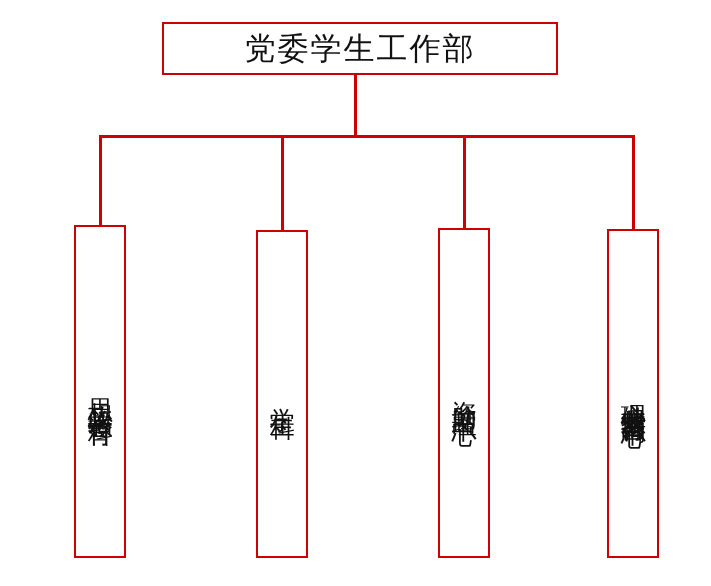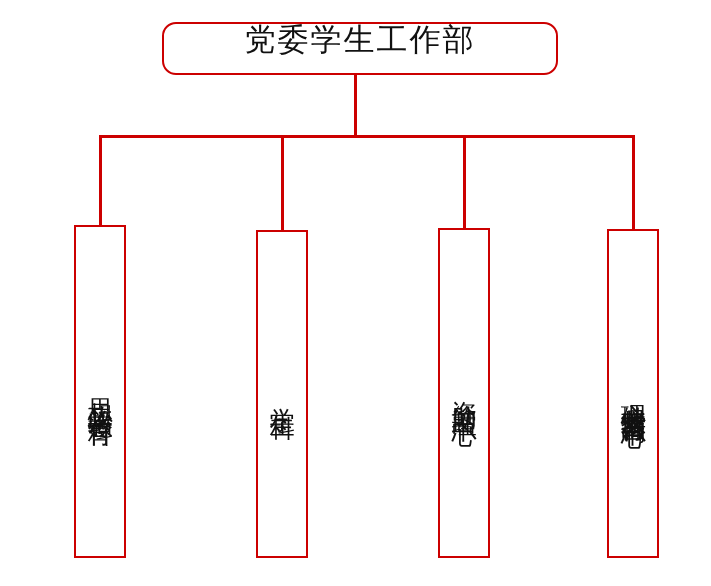--- a/index.html
+++ b/index.html
@@ -20,22 +20,22 @@
   
   .node {
     position: absolute;
     box-sizing: border-box;
     background: #ffffff;
     border: 2px solid #cc0000;
   }
 
   .root-node {
     display: flex;
+    align-items: center;
     justify-content: center;
-    border-radius: 14px;
   }
   .root-label {
     font-size: 31px;
     line-height: 1;
     color: #111111;
     letter-spacing: 2px;
     white-space: nowrap;
     font-family: "DejaVu Serif", "Liberation Serif", serif;
   }
 

